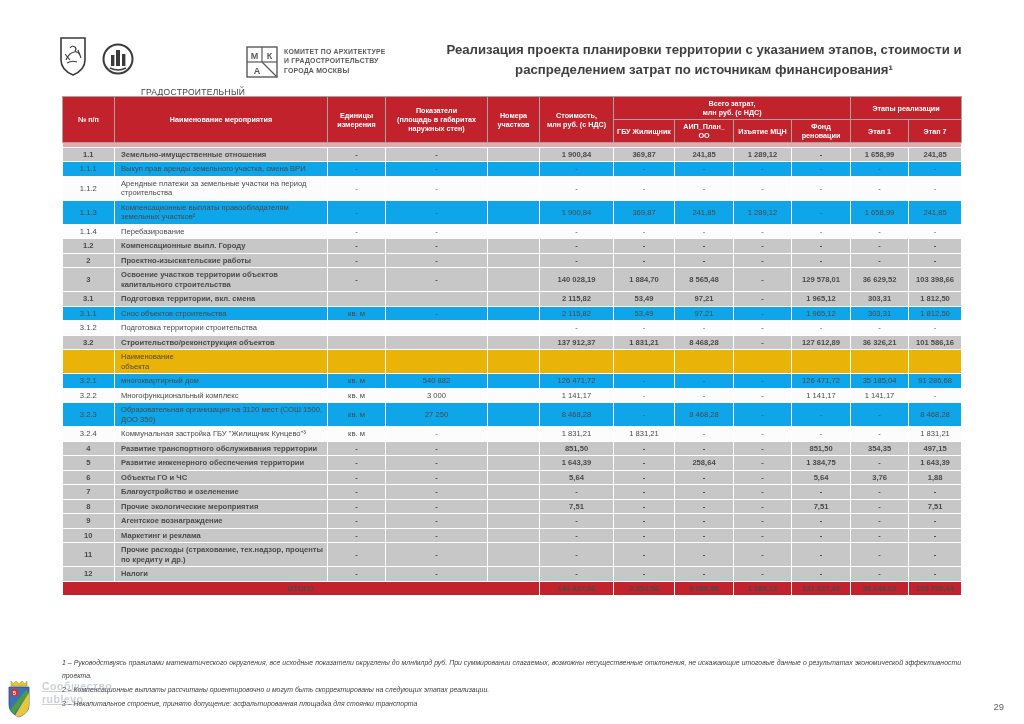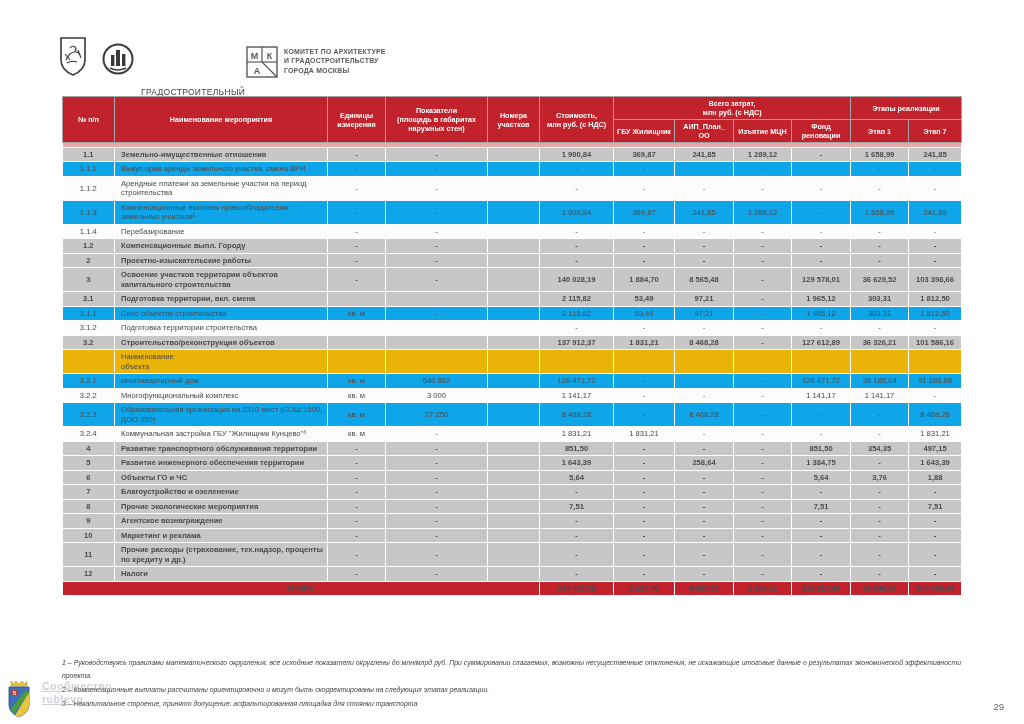--- a/index.html
+++ b/index.html
@@ -87,20 +87,24 @@
     <text x="23.5" y="12.5" font-size="9" font-weight="bold" fill="#58595b" text-anchor="middle" font-family="Liberation Sans, sans-serif">К</text>
     <text x="11" y="27.5" font-size="9" font-weight="bold" fill="#58595b" text-anchor="middle" font-family="Liberation Sans, sans-serif">А</text>
   </svg>
 
   <div id="logo3-text">
     <div>КОМИТЕТ ПО АРХИТЕКТУРЕ</div>
     <div>И ГРАДОСТРОИТЕЛЬСТВУ</div>
     <div>ГОРОДА МОСКВЫ</div>
   </div>
 
+  <div id="title">
+    <div>Реализация проекта планировки территории с указанием этапов, стоимости и</div>
+    <div>распределением затрат по источникам финансирования¹</div>
+  </div>
 
   <table id="main-table">
     <colgroup>
       <col style="width:52px">
         <col style="width:213px">
         <col style="width:58px">
       <col style="width:102px">
         <col style="width:52px">
         <col style="width:74px">
       <col style="width:61px">
@@ -347,21 +351,21 @@
           <td>1 141,17</td>
           <td>-</td>
           <td>-</td>
           <td>-</td>
           <td>1 141,17</td>
           <td>1 141,17</td>
           <td>-</td>
         </tr>
         <tr class="sub-a tall">
           <td>3.2.3</td>
-          <td class="name-cell">Образовательная организация на 2310 мест (СОШ 1500, ДОО 350)</td>
+          <td class="name-cell">Образовательная организация на 3120 мест (СОШ 1500, ДОО 350)</td>
           <td>кв. м</td>
           <td>27 250</td>
           <td></td>
           <td>8 468,28</td>
           <td>-</td>
           <td>8 468,28</td>
           <td>-</td>
           <td>-</td>
           <td>-</td>
           <td>8 468,28</td>

